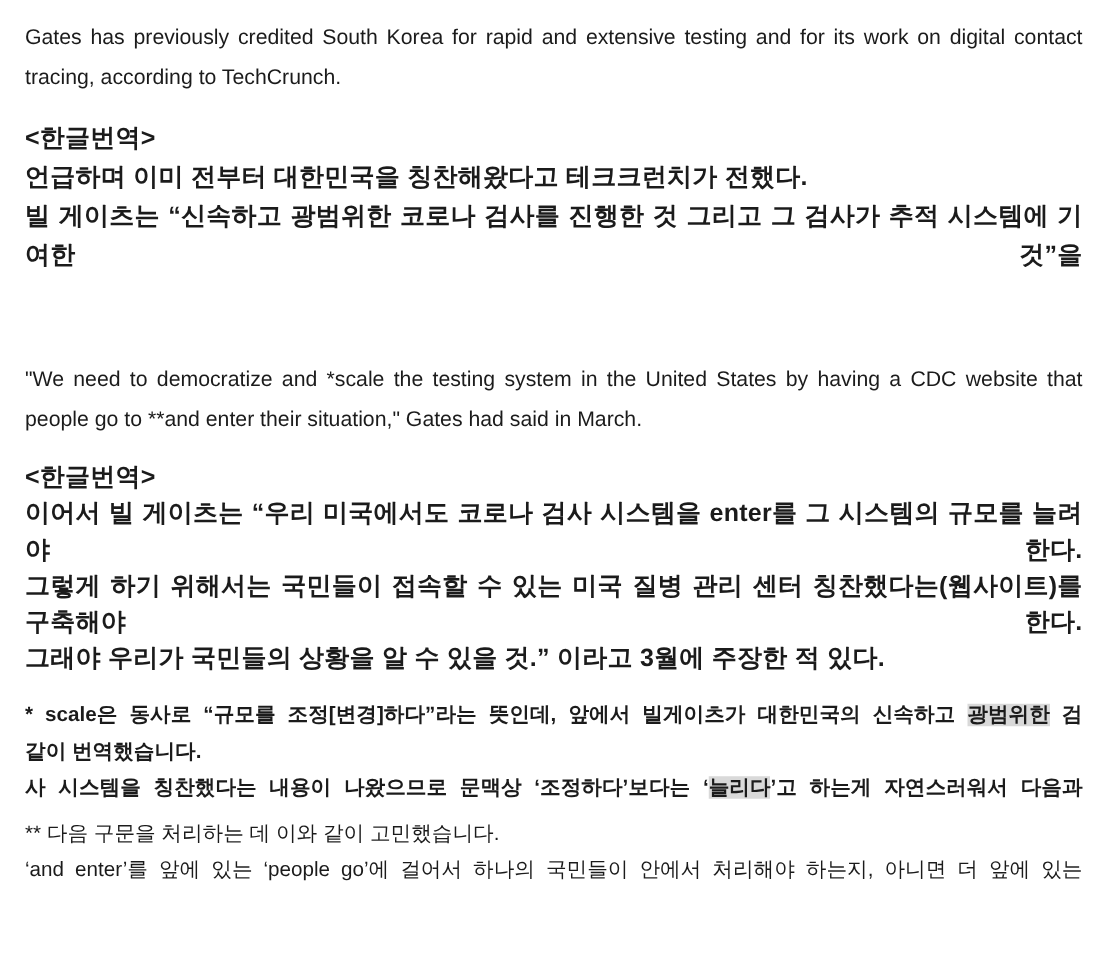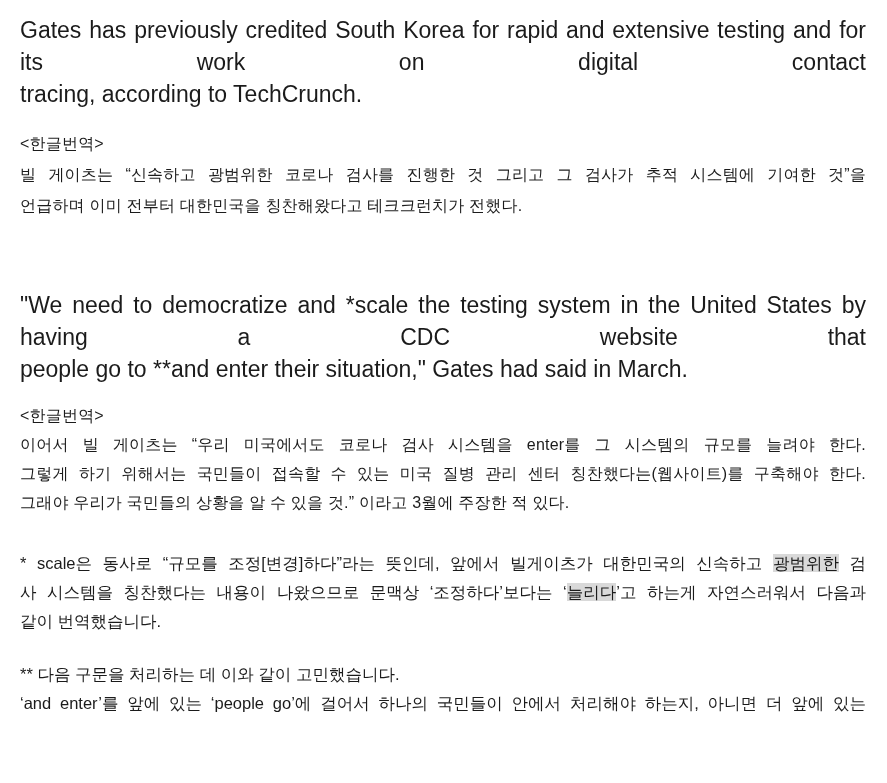--- a/index.html
+++ b/index.html
@@ -9,64 +9,64 @@
     background: #ffffff;
     overflow: hidden;
     font-family: "Liberation Sans", "DejaVu Sans", sans-serif;
     color: #1b1b1b;
   }
   .page { padding: 14px 21px 0 20px; }
 
   .tline { text-align: justify; }
   .tline.just { text-align-last: justify; }
 
-  .en   { font-size: 23px;   line-height: 32px; font-weight: 400; }
-  .ko   { font-size: 16px; font-weight: 400; letter-spacing: 0.2px; }
+  .en   { font-size: 17px;   line-height: 32px; font-weight: 400; }
+  .ko   { font-size: 20px; font-weight: 700; letter-spacing: 0.2px; }
   .note { font-size: 16.5px; line-height: 29px; font-weight: 400; }
 
   .b-k1  { line-height: 31px; margin-top: 18px; }
   .b-en2 { margin-top: 68px; }
   .b-k2  { line-height: 29px; margin-top: 16px; }
-  .b-n1  { margin-top: 32px; }
-  .b-n2  { margin-top: 24px; }
+  .b-n1  { margin-top: 16px; font-weight: bold; }
+  .b-n2  { margin-top: 8px; }
 
   .hl { background: var(--hl, #d9d9d9); }
 </style>
 </head>
 <body style="background: rgb(255, 255, 255); color: rgb(27, 27, 27);">
 
 <div class="page">
 
   <section class="block en b-en1">
       <div class="tline just"><span>Gates has previously credited South Korea for rapid and extensive testing and for its work on digital contact</span></div>
       <div class="tline"><span>tracing, according to TechCrunch.</span></div>
     </section>
 
   <section class="block ko b-k1">
     <div class="tline">&lt;한글번역&gt;</div>
-  <div class="tline just"><span>빌 게이츠는 “신속하고 광범위한 코로나 검사를 진행한 것 그리고 그 검사가 추적 시스템에 기여한 것”을</span></div>
-      <div class="tline"><span>언급하며 이미 전부터 대한민국을 칭찬해왔다고 테크크런치가 전했다.</span></div>
+  <div class="tline"><span>언급하며 이미 전부터 대한민국을 칭찬해왔다고 테크크런치가 전했다.</span></div>
+      <div class="tline just"><span>빌 게이츠는 “신속하고 광범위한 코로나 검사를 진행한 것 그리고 그 검사가 추적 시스템에 기여한 것”을</span></div>
     </section>
 
   <section class="block en b-en2">
       <div class="tline just"><span>"We need to democratize and *scale the testing system in the United States by having a CDC website that</span></div>
       <div class="tline"><span>people go to **and enter their situation," Gates had said in March.</span></div>
     </section>
 
   <section class="block ko b-k2">
     <div class="tline">&lt;한글번역&gt;</div>
   <div class="tline just"><span>이어서 빌 게이츠는 “우리 미국에서도 코로나 검사 시스템을 enter를 그 시스템의 규모를 늘려야 한다.</span></div>
       <div class="tline just"><span>그렇게 하기 위해서는 국민들이 접속할 수 있는 미국 질병 관리 센터 칭찬했다는(웹사이트)를 구축해야 한다.</span></div>
       <div class="tline"><span>그래야 우리가 국민들의 상황을 알 수 있을 것.” 이라고 3월에 주장한 적 있다.</span></div>
     </section>
 
   <section class="block note b-n1">
       <div class="tline just"><span>* scale은 동사로 “규모를 조정[변경]하다”라는 뜻인데, 앞에서 빌게이츠가 대한민국의 신속하고 </span><span class="hl">광범위한</span><span> 검</span></div>
+      <div class="tline"><span>같이 번역했습니다.</span></div>
       <div class="tline just"><span>사 시스템을 칭찬했다는 내용이 나왔으므로 문맥상 ‘조정하다’보다는 ‘</span><span class="hl">늘리다</span><span>’고 하는게 자연스러워서 다음과</span></div>
-      <div class="tline"><span>같이 번역했습니다.</span></div>
     </section>
 
   <section class="block note b-n2">
       <div class="tline"><span>** 다음 구문을 처리하는 데 이와 같이 고민했습니다.</span></div>
       <div class="tline just"><span>‘and enter’를 앞에 있는 ‘people go’에 걸어서 하나의 국민들이 안에서 처리해야 하는지, 아니면 더 앞에 있는</span></div>
     </section>
 
 </div>
 
 </body></html>

